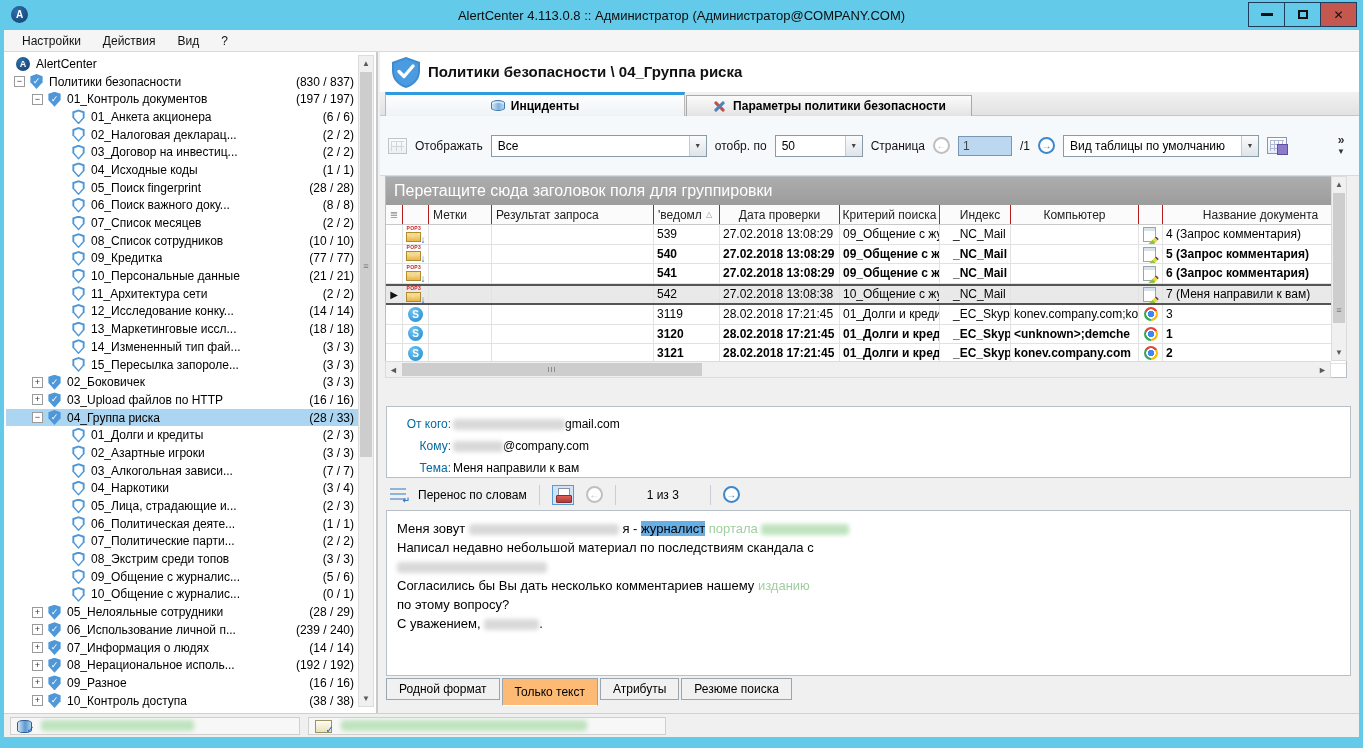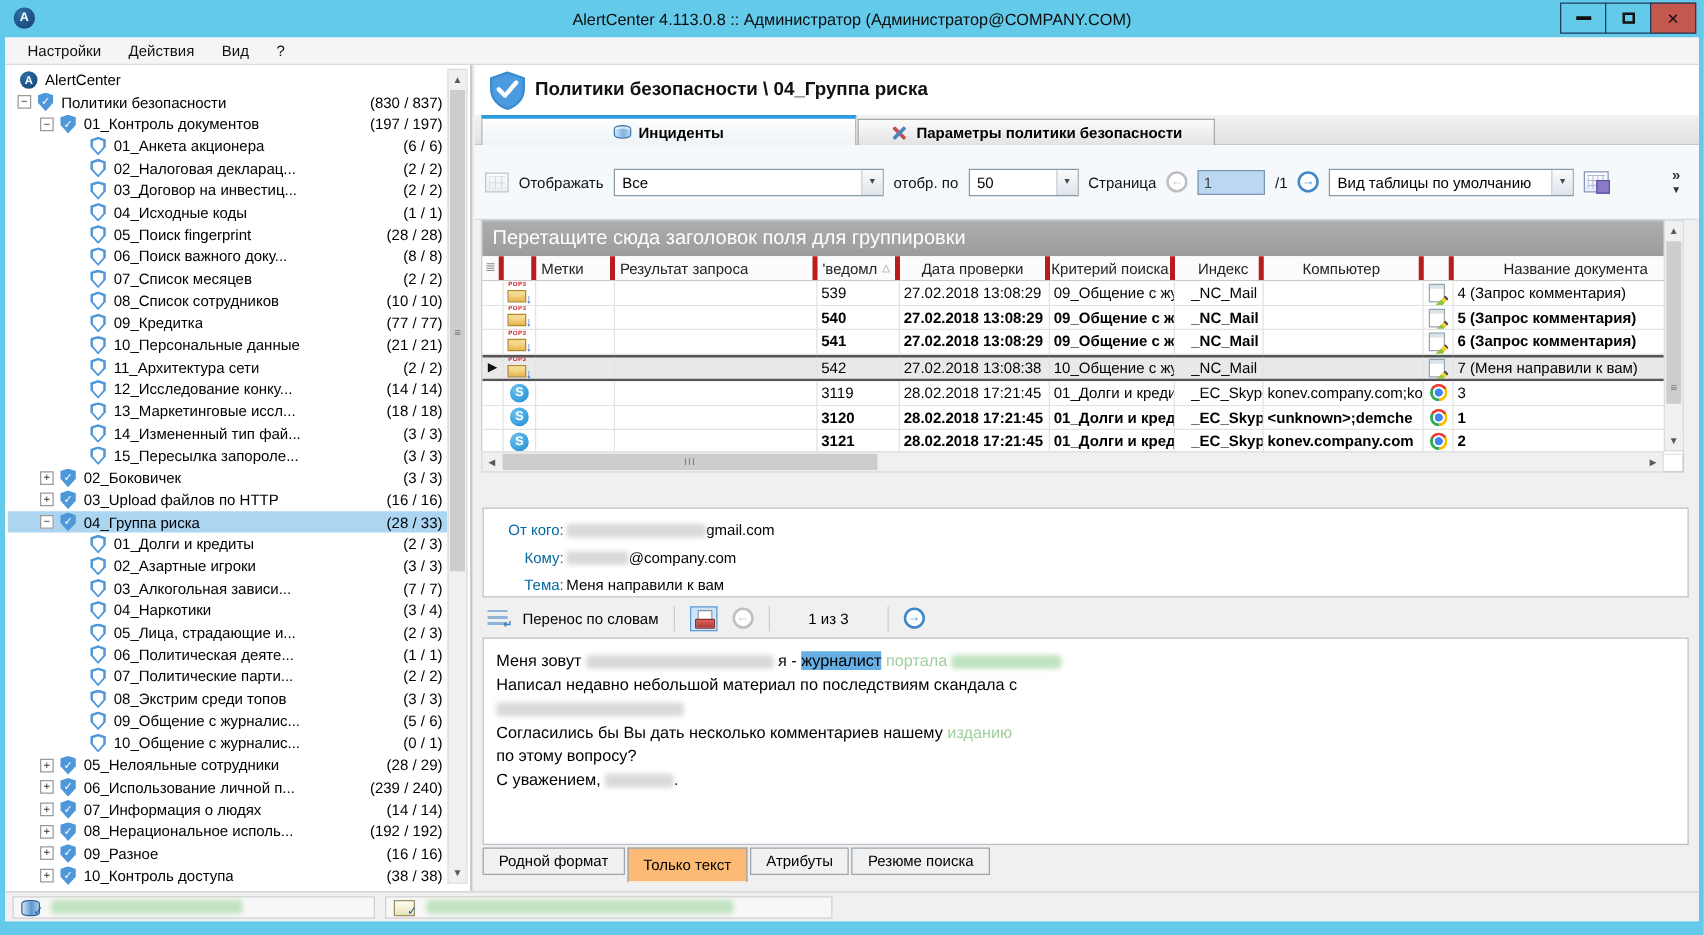--- a/index.html
+++ b/index.html
@@ -82,21 +82,21 @@
     linear-gradient(#ADB8D8 0 1px,transparent 1px) 0 4px/100% 4px repeat-y,
     linear-gradient(90deg,#ADB8D8 0 1px,transparent 1px) 4px 0/4px 100% repeat-x;}
   .ico-tablesave::after{content:"";position:absolute;right:-2px;bottom:-2px;width:9px;height:9px;background:#8C7BC8;border:1px solid #5F4FA0;}
   .tb-overflow{margin-left:auto;display:flex;flex-direction:column;align-items:center;color:#333;font-weight:bold;line-height:11px;padding-right:6px;}
   .tb-overflow .caret{font-size:8px;}
 
   
   .grid-wrap{position:absolute;left:5px;top:124px;width:962px;height:202px;background:#fff;border:1px solid #B9BFC6;}
   .group-bar{position:absolute;left:0;top:0;right:0;height:28px;background:linear-gradient(#ADADAD,#9C9C9C);color:#fff;display:flex;align-items:center;padding-left:8px;font-size:16px;}
   .grid-header{position:absolute;left:0;top:28px;right:0;height:20px;display:flex;background:#FBFBFB;border-bottom:1px solid #C9C9C9;}
-  .gh-cell{border-right:4px solid #b91c1c;display:flex;align-items:center;justify-content:center;overflow:hidden;white-space:nowrap;color:#222;}
+  .gh-cell{border-right:1px solid #b91c1c;display:flex;align-items:center;justify-content:center;overflow:hidden;white-space:nowrap;color:#222;}
   .gh-cell.l{justify-content:flex-start;padding-left:4px;}
   .grid-body{position:absolute;left:0;top:48px;right:0;bottom:17px;}
   .grow{display:flex;height:19.5px;border-bottom:1px solid #E2E2E2;background:#fff;align-items:stretch;}
   .grow.bold{font-weight:bold;}
   .grow.selected{background:#E9E9E9;border-top:2px solid #555;border-bottom:2px solid #555;height:21.5px;}
   .gcell{border-right:1px solid #E2E2E2;display:flex;align-items:center;padding:0 3px;overflow:hidden;white-space:nowrap;}
   .c0{width:17px;flex:none;justify-content:center;padding:0;}
   .c1{width:26px;flex:none;justify-content:center;padding:0;}
   .c2{width:63px;flex:none;}
   .c3{width:162px;flex:none;}

